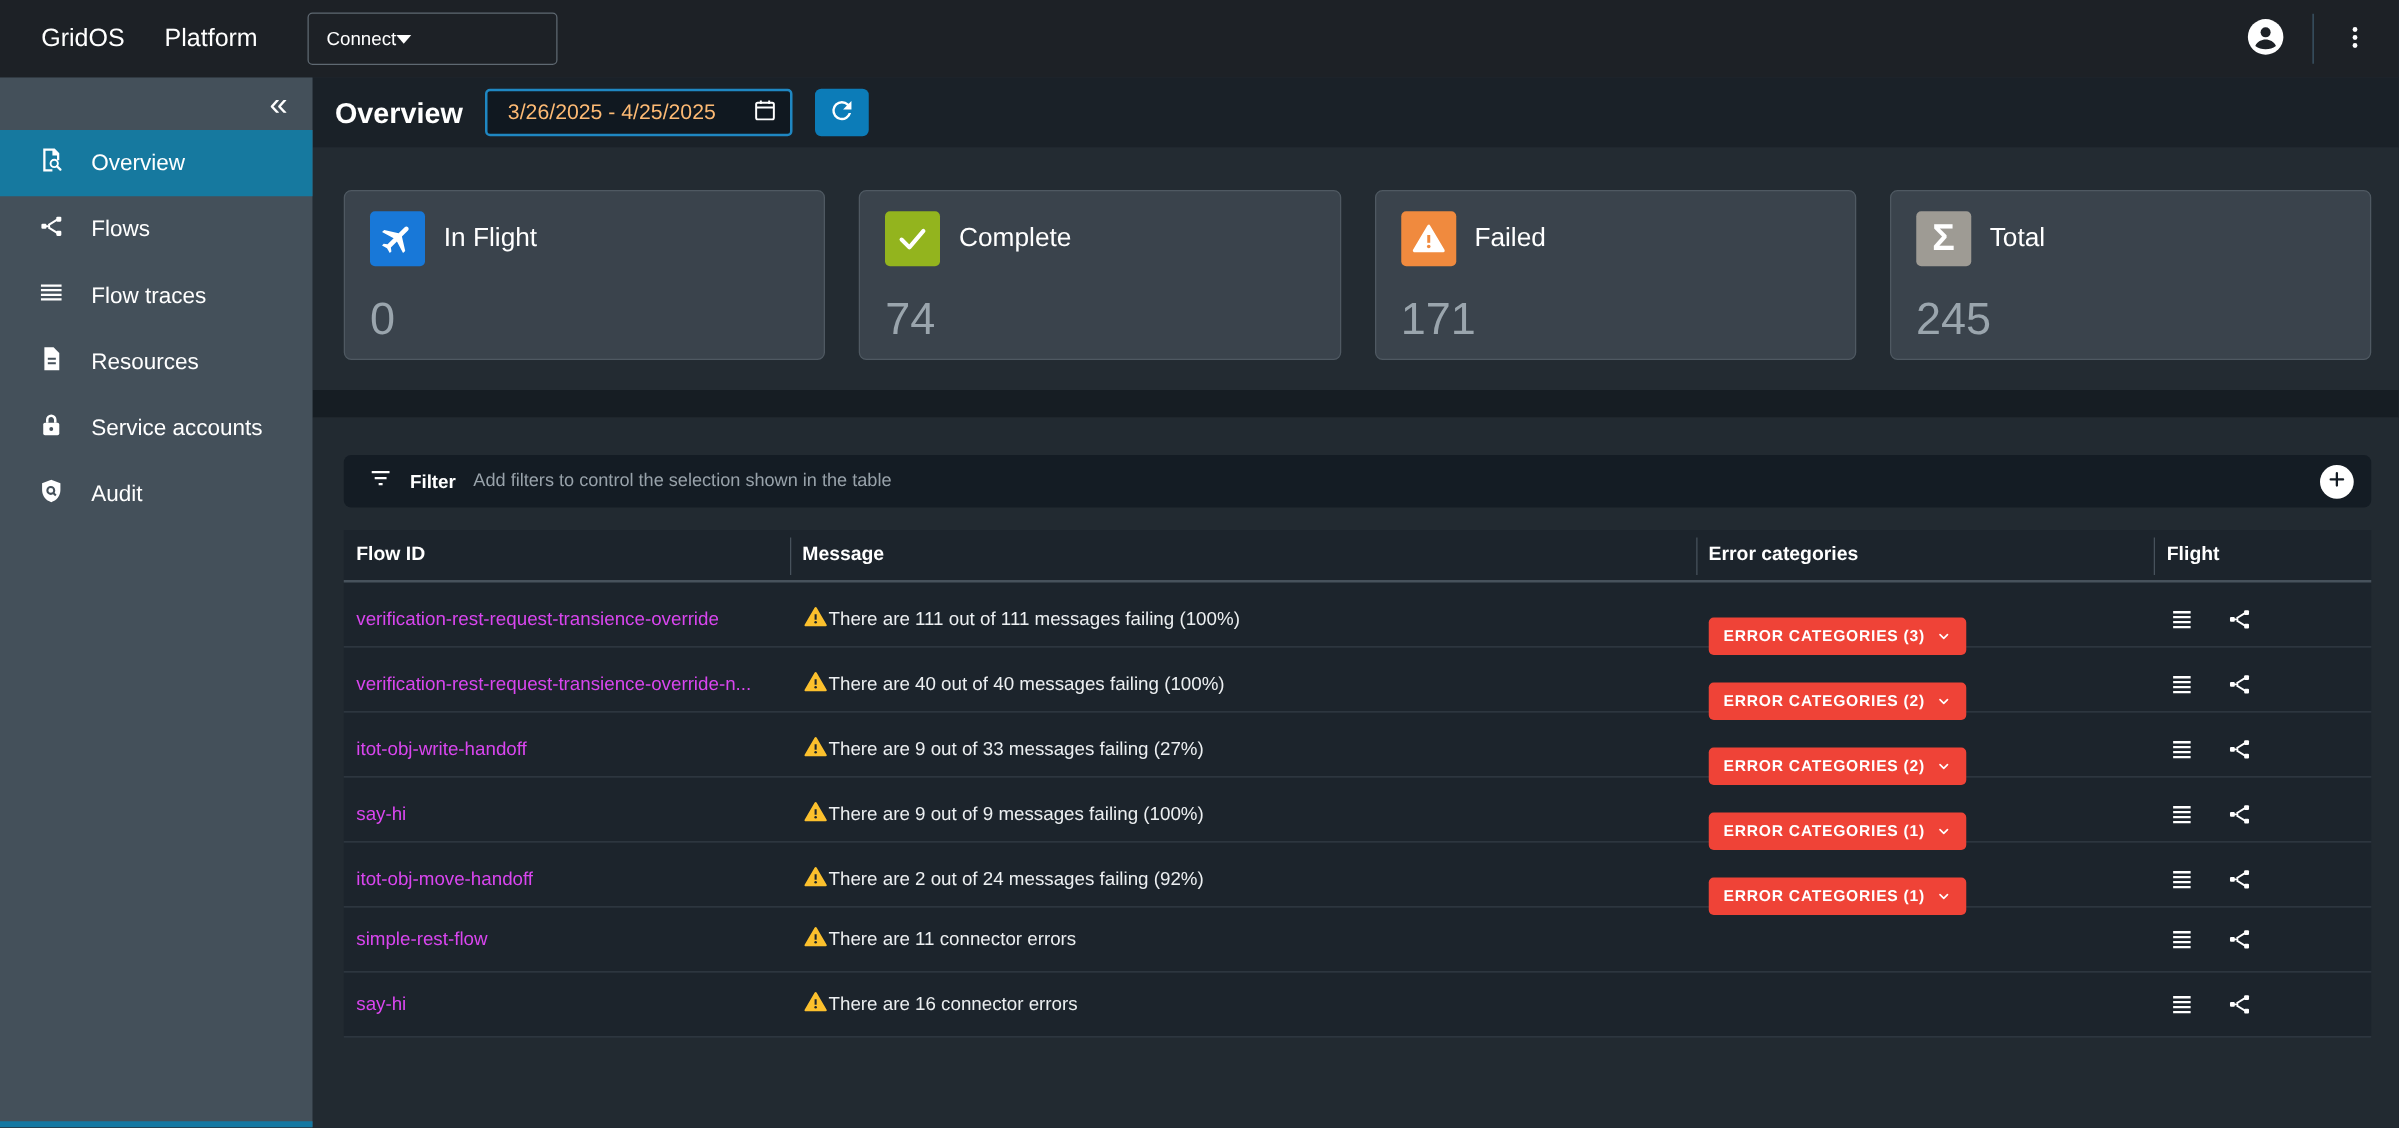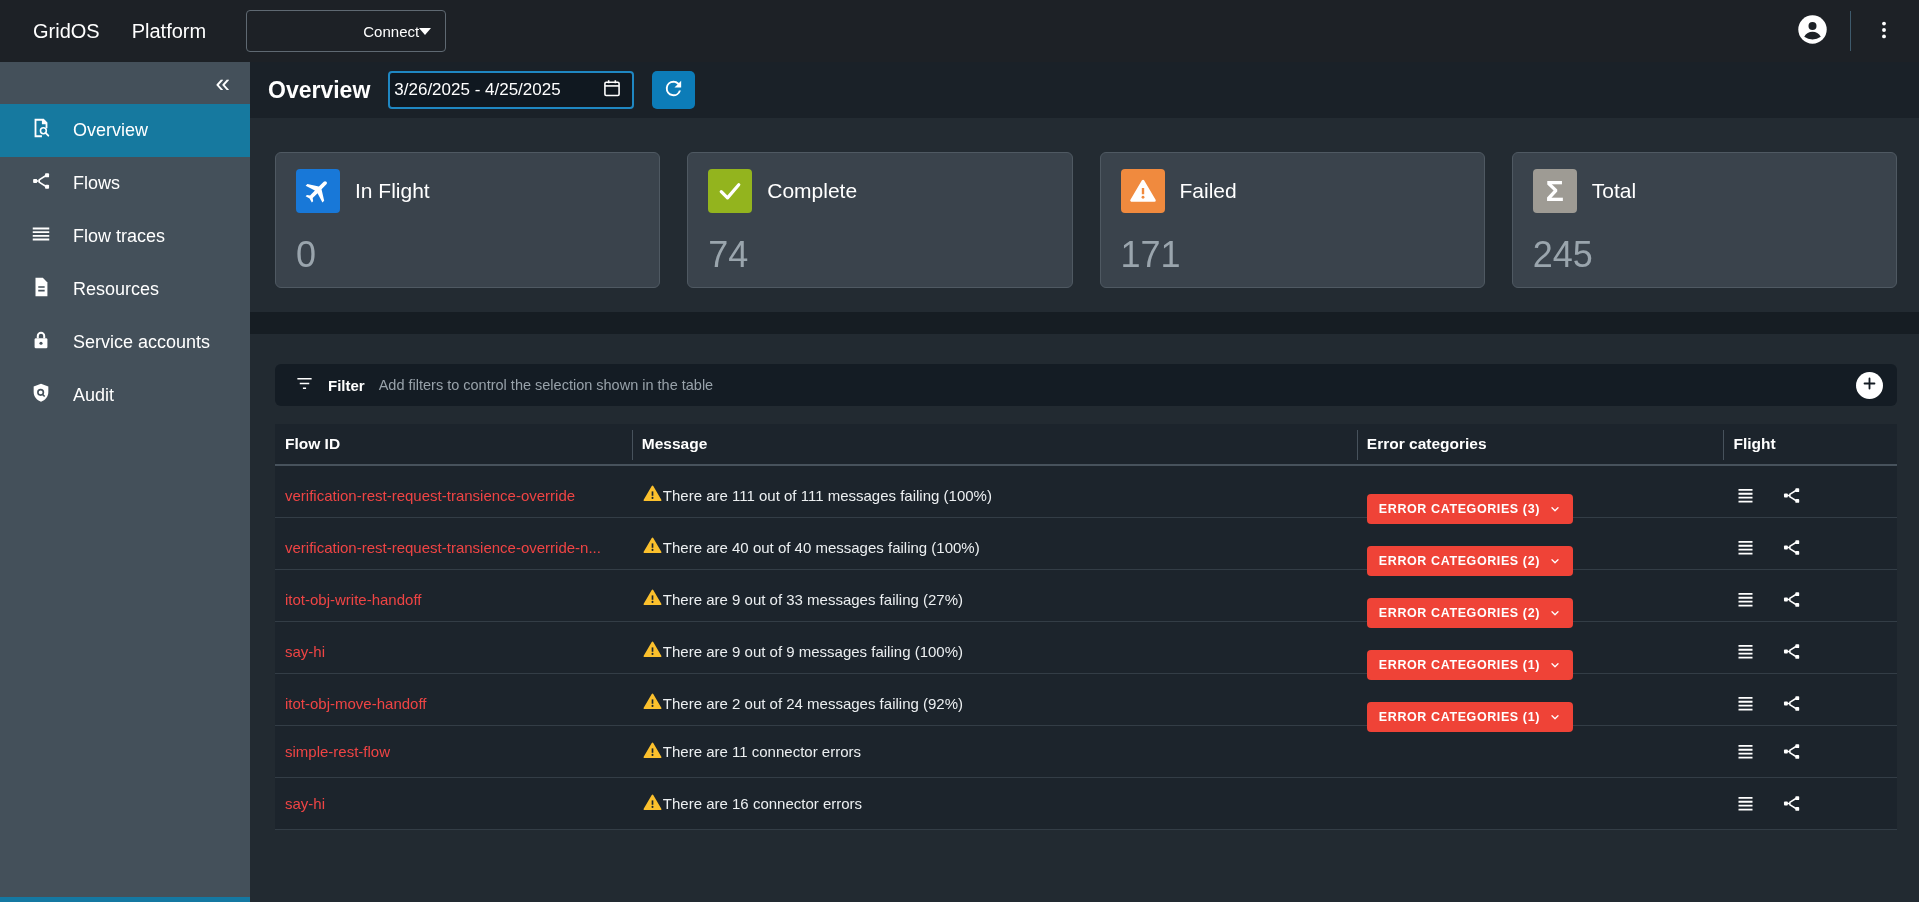--- a/index.html
+++ b/index.html
@@ -4,21 +4,21 @@
 <style>
   * { margin:0; padding:0; box-sizing:border-box; }
   html,body { width:1919px; height:902px; overflow:hidden; background:#212930;
     font-family:"Liberation Sans","DejaVu Sans",sans-serif; }
 
   
   .topbar { height:62px; background:#1d2126; display:flex; align-items:center; padding:0 24px 0 33px; }
   .brand { display:flex; align-items:baseline; gap:32px; color:#fff; font-size:20px; }
   .connect-btn { margin-left:40px; width:200px; height:42px; border:1px solid #5f6972; border-radius:4px;
     background:transparent; color:#fff; font-size:15px; display:flex; align-items:center;
-    padding:0 14px; cursor:pointer; justify-content:flex-end; }
+    padding:0 14px; cursor:pointer; justify-content:flex-start; }
   .caret-down { width:0; height:0; border-left:6px solid transparent; border-right:6px solid transparent;
     border-top:7px solid #fff; }
   .topbar-spacer { flex:1; }
   .topbar-right { display:flex; align-items:center; gap:22px; }
   .tb-divider { width:1px; height:40px; background:#3e5a6c; }
   .icon-btn { background:none; border:none; cursor:pointer; display:flex; align-items:center; justify-content:center; }
 
   
   .app-body { display:flex; height:840px; }
 
@@ -30,22 +30,22 @@
     color:#fff; font-size:18px; cursor:pointer; }
   .nav-item.active { background:#16799f; }
   .nav-item svg { flex:0 0 auto; }
   .sidebar-accent { position:absolute; bottom:0; left:0; width:100%; height:5px; background:#1478a2; }
 
   
   .main { flex:1; display:flex; flex-direction:column; background:#222a31; }
   .main-header { height:56px; background:#1a2128; display:flex; align-items:center; padding-left:18px; gap:18px; }
   .page-title { color:#fff; font-size:23px; }
   .date-box { width:246px; height:38px; background:#101820; border:2px solid #1f87c2; border-radius:4px;
-    display:flex; align-items:center; justify-content:space-between; padding:0 10px 0 4px;
-    color:#ffffff; font-size:17px; cursor:pointer; }
+    display:flex; align-items:center; justify-content:space-between; padding:0 10px 0 16px;
+    color:#fdba74; font-size:17px; cursor:pointer; }
   .refresh-btn { width:43px; height:38px; background:#0c7cb8; border:none; border-radius:5px;
     display:flex; align-items:center; justify-content:center; cursor:pointer; }
 
   
   .cards-section { background:#232b32; padding:34px 22px 24px 25px; }
   .cards-row { display:flex; gap:27px; }
   .stat-card { flex:1; height:136px; background:#3a434c; border:1px solid #4f5962; border-radius:6px;
     padding:16px 20px 14px 20px; display:flex; flex-direction:column; justify-content:space-between; }
   .card-top { display:flex; align-items:center; gap:15px; }
   .card-icon { width:44px; height:44px; border-radius:4px; display:flex; align-items:center; justify-content:center; }
@@ -70,21 +70,21 @@
     display:flex; align-items:center; justify-content:center; }
 
   .data-table { background:#1c242c; }
   .t-head, .t-row { display:grid; grid-template-columns:22% 44.7% 22.6% 10.7%; align-items:center; }
   .t-head { height:42px; border-bottom:2px solid #47525c; }
   .t-head .cell { color:#fff; font-size:15.5px; font-weight:bold; padding-left:10px; position:relative; height:100%;
     display:flex; align-items:center; }
   .t-head .cell:not(:first-child)::before { content:""; position:absolute; left:0; top:6px; width:1px; height:30px;
     background:#47525c; }
   .t-row { height:52px; border-bottom:1px solid #333d46; }
-  .cell-flow { color:#ef4444; font-size:15px; padding-left:10px; white-space:nowrap; overflow:hidden; }
+  .cell-flow { color:#d946ef; font-size:15px; padding-left:10px; white-space:nowrap; overflow:hidden; }
   .cell-msg { display:flex; align-items:center; padding-left:10px; color:#eceff1; font-size:15px; }
   .cell-err { padding-left:10px;margin-top:28px; }
   .err-btn { background:#ef4337; color:#fff; border:none; border-radius:4px; height:30px; padding:0 12px;
     font-size:12.5px; font-weight:bold; letter-spacing:0.6px; display:inline-flex; align-items:center; gap:9px;
     cursor:pointer; font-family:inherit; }
   .cell-action { display:flex; align-items:center; gap:25px; padding-left:12px; }
 </style>
 </head>
 <body>
 

